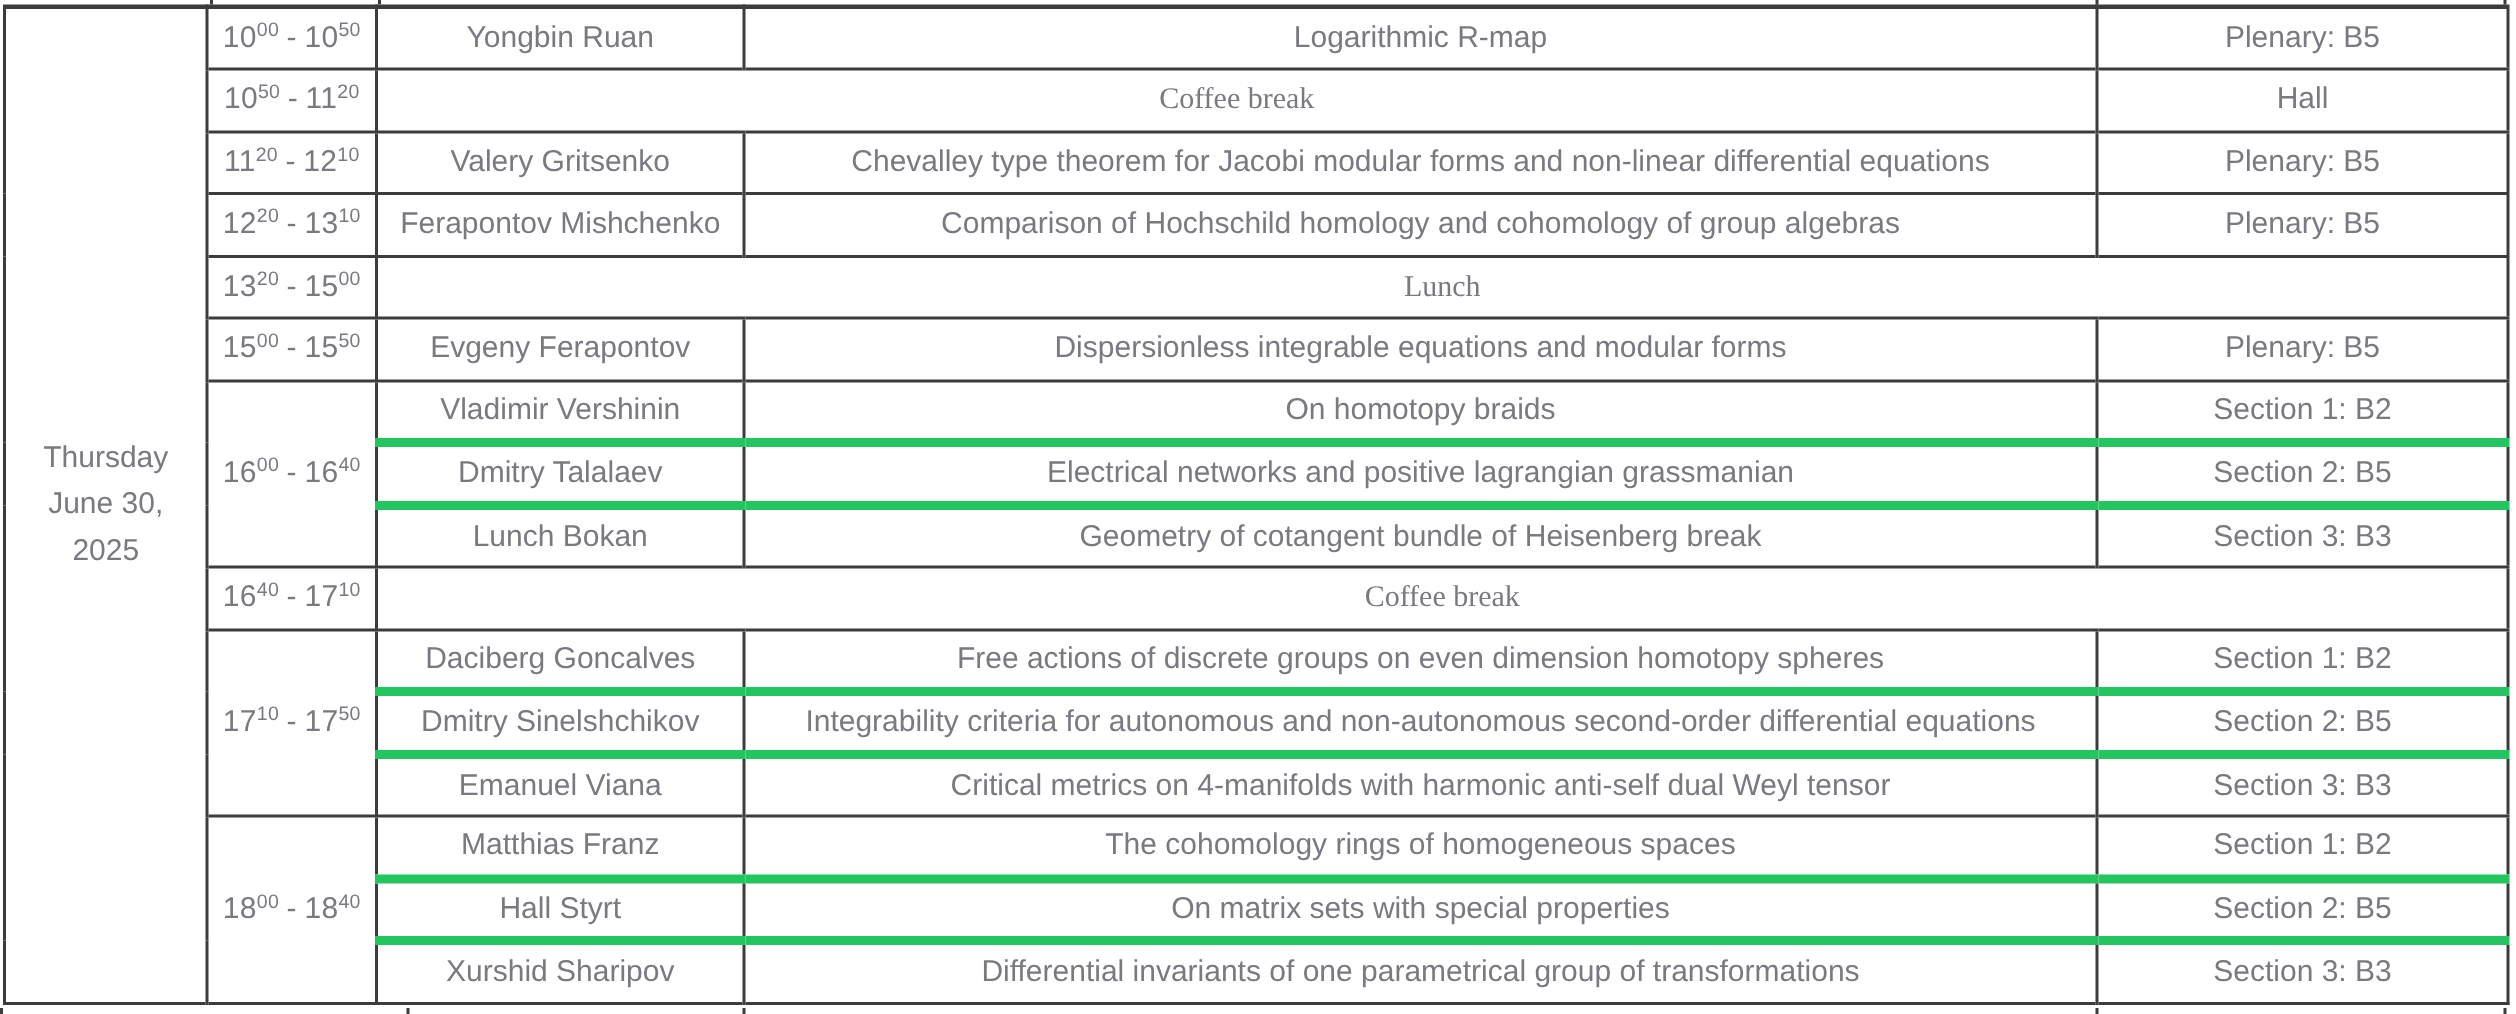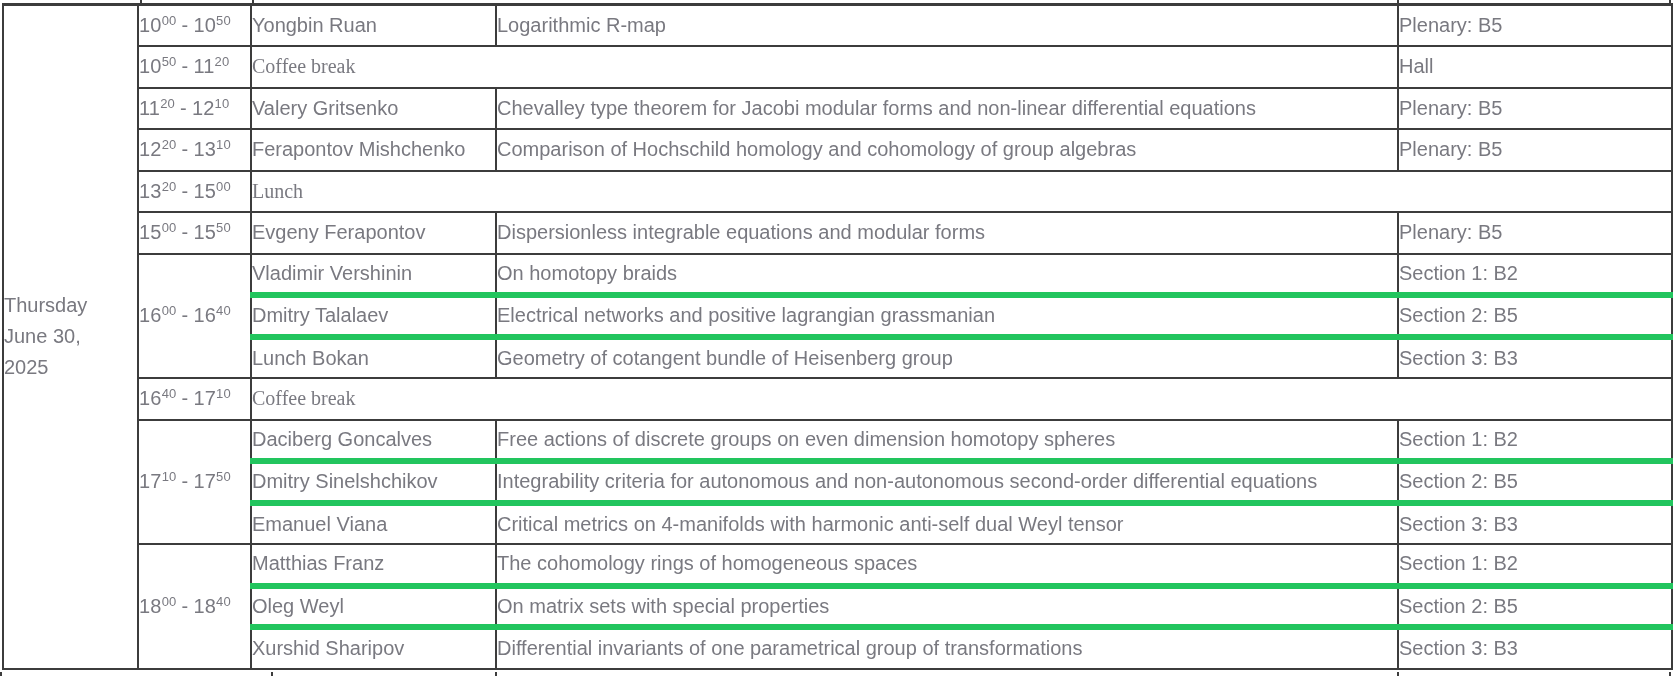--- a/index.html
+++ b/index.html
@@ -9,21 +9,21 @@
   }
   table.schedule {
     position:absolute; left:2px; top:3px; width:1669px;
     border-collapse:collapse; table-layout:fixed;
     border:2px solid #3c3c3c; border-top-width:3px;
   }
   table.schedule tr { height:41.5px; }
   table.schedule td {
     border-left:2px solid #3c3c3c; border-top:2px solid #3c3c3c;
     font-size:20px; font-weight:300; color:#797980;
-    text-align:left; vertical-align:middle;
+    text-align:center; vertical-align:middle;
     padding:0; overflow:hidden; white-space:nowrap;
   }
   table.schedule tr.thin td { border-top:6px solid #22c55e; }
   td.date-cell { font-size:20px; line-height:31px; }
   td.title-cell { text-align:left; padding-left:12px; }
   td.break-cell { text-align:left; padding-left:11px;font-family:Liberation Serif, serif; }
   td.time-cell { font-size:19px; letter-spacing:0.2px; }
   td.time-cell sup {
     font-size:13px; vertical-align:baseline; position:relative; top:-7px;
   }
@@ -97,21 +97,21 @@
           <td class="title-cell">On homotopy braids</td>
           <td class="room-cell">Section 1: B2</td>
         </tr>
         <tr class="thin">
           <td class="speaker-cell">Dmitry Talalaev</td>
           <td class="title-cell">Electrical networks and positive lagrangian grassmanian</td>
           <td class="room-cell">Section 2: B5</td>
         </tr>
         <tr class="thin">
           <td class="speaker-cell">Lunch Bokan</td>
-          <td class="title-cell">Geometry of cotangent bundle of Heisenberg group</td>
+          <td class="title-cell">Geometry of cotangent bundle of Heisenberg break</td>
           <td class="room-cell">Section 3: B3</td>
         </tr>
         <tr>
           <td class="time-cell"><span>16</span><sup>40</sup><span class="time-sep">-</span><span>17</span><sup>10</sup></td>
           <td class="break-cell" colspan="3">Coffee break</td>
         </tr>
         <tr>
           <td class="time-cell" rowspan="3"><span>17</span><sup>10</sup><span class="time-sep">-</span><span>17</span><sup>50</sup></td>
           <td class="speaker-cell">Daciberg Goncalves</td>
           <td class="title-cell">Free actions of discrete groups on even dimension homotopy spheres</td>
@@ -127,21 +127,21 @@
           <td class="title-cell">Critical metrics on 4-manifolds with harmonic anti-self dual Weyl tensor</td>
           <td class="room-cell">Section 3: B3</td>
         </tr>
         <tr>
           <td class="time-cell" rowspan="3"><span>18</span><sup>00</sup><span class="time-sep">-</span><span>18</span><sup>40</sup></td>
           <td class="speaker-cell">Matthias Franz</td>
           <td class="title-cell">The cohomology rings of homogeneous spaces</td>
           <td class="room-cell">Section 1: B2</td>
         </tr>
         <tr class="thin">
-          <td class="speaker-cell">Oleg Weyl</td>
+          <td class="speaker-cell">Hall Styrt</td>
           <td class="title-cell">On matrix sets with special properties</td>
           <td class="room-cell">Section 2: B5</td>
         </tr>
         <tr class="thin">
           <td class="speaker-cell">Xurshid Sharipov</td>
           <td class="title-cell">Differential invariants of one parametrical group of transformations</td>
           <td class="room-cell">Section 3: B3</td>
         </tr>
       </tbody>
   </table>

